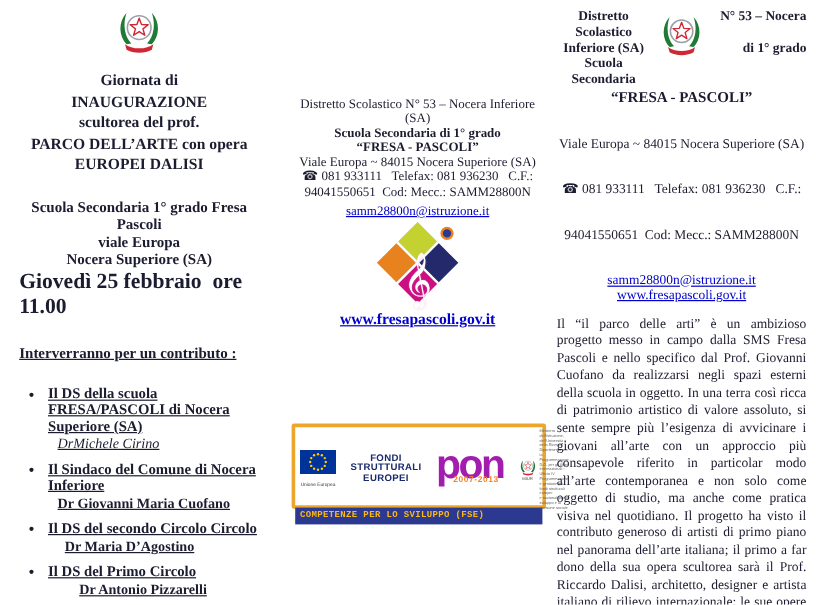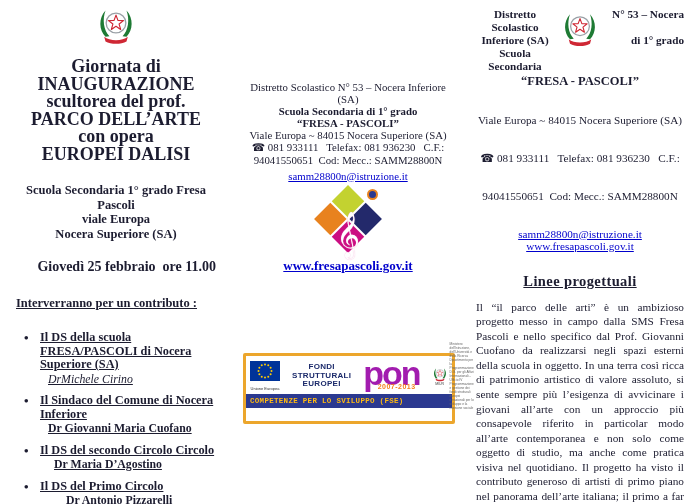--- a/index.html
+++ b/index.html
@@ -5,28 +5,28 @@
   * { margin:0; padding:0; box-sizing:border-box; }
   html,body { background:#fff; }
   .page {
     position:relative; width:696px; height:504px; margin:0 auto;
     background:#ffffff; overflow:hidden; color:#1c1c30;
     font-family:"Liberation Serif","DejaVu Serif",serif;
   }
   .col { position:absolute; top:0; height:504px; }
   .col-left  { left:0;   width:232px; padding:0 16px; }
   .col-mid   { left:232px; width:232px; padding:12px 10px; }
-  .col-right { left:464px; width:232px; padding:0 12px; }
+  .col-right { left:452px; width:232px; padding:0 12px; }
   .prewrap { white-space:pre-wrap;text-align:center; }
 
   
   .emblem-top { margin:4px auto 0; width:42px; height:42px; display:block; }
-  .event-title { margin-top:12px; font-weight:bold; font-size:18px; line-height:17.5px; text-align:center; }
+  .event-title { margin-top:12px; font-weight:bold; font-size:13px; line-height:17.5px; text-align:center; }
   .venue { margin-top:20px; font-weight:bold; font-size:12.5px; line-height:14.5px; text-align:center; }
-  .date-line { margin-top:18px; font-weight:bold; font-size:14px; text-align:right; white-space:pre-wrap; }
+  .date-line { margin-top:0; font-weight:bold; font-size:18px; text-align:left; white-space:pre-wrap; }
   .intro { margin-top:21px; font-weight:bold; font-size:12.5px; text-decoration:underline; }
   .speakers { margin-top:20px; list-style:none;text-decoration:underline; }
   .speakers li { position:relative; padding-left:24px; margin-bottom:8px; font-weight:bold; font-size:12.3px; line-height:13.5px; }
   .speakers li::before { content:"•"; position:absolute; left:8px; top:0; font-size:13px; }
   .speaker-name { display:block; padding-left:8px; font-size:11.8px; margin-top:1px; }
   .speaker-name.italic { font-style:italic; font-weight:normal; }
   .speaker-name.indent2 { padding-left:14px; }
   .speaker-name.indent3 { padding-left:26px; }
 
   
@@ -46,21 +46,21 @@
       font-family:"DejaVu Sans",sans-serif; font-size:40px; line-height:1; color:#ffffff;
       text-shadow:0 0 1px #f3a7d4; pointer-events:none; }
   .school-logo .badge { position:absolute; top:1px; right:1px; width:11px; height:11px; border-radius:50%;
       background:#2b3990; border:2px solid #e8821e; }
   .mid-web { display:inline-block; margin-top:8px; font-size:13px; font-weight:bold; }
 
   
   .pon-banner { position:absolute; left:11px; top:353px; width:212px; height:71px;
       border:3px solid #eca62c; background:#fff; border-radius:2px;
       font-family:"Liberation Sans","DejaVu Sans",sans-serif; text-align:left; }
-  .pon-row { display:flex; align-items:center; height:38px; padding:2px 3px 0 4px; gap:12px; }
+  .pon-row { display:flex; align-items:center; height:67px; padding:2px 3px 0 4px; gap:12px; }
   .eu-block { width:34px; text-align:center; }
   .eu-caption { font-size:4px; color:#333; display:block; margin-top:1px; }
   .fondi { flex:0 0 58px; font-size:8px; line-height:8.5px; font-weight:bold; color:#1b2a6b;
       white-space:pre-line; text-align:center; letter-spacing:.3px; }
   .ponlogo { flex:0 0 56px; text-align:center; }
   .ponword { font-size:34px; line-height:20px; font-weight:bold; color:#a21caf; letter-spacing:-2px; }
   .ponyears { font-size:7px; font-weight:bold; color:#f58220; letter-spacing:.5px; display:block; text-align:right; padding-right:4px; }
   .miur-block { flex:1; display:flex; align-items:center; gap:2px; }
   .miur-emblem { text-align:center; }
   .miur-emblem svg { width:16px; height:16px; display:block; margin:0 auto; }
@@ -237,19 +237,18 @@
       <div>Viale Europa ~ 84015 Nocera Superiore (SA)</div>
       <div class="prewrap">☎ 081 933111   Telefax: 081 936230   C.F.:</div>
       <div class="prewrap">94041550651  Cod: Mecc.: SAMM28800N</div>
     </div>
 
     <div class="r-links">
       <div><a class="doclink">samm28800n@istruzione.it</a></div>
       <div><a class="doclink">www.fresapascoli.gov.it</a></div>
     </div>
 
-    <div class="r-heading">Linee progettuali</div>
 
     <p class="r-para">Il  “il parco delle arti” è un ambizioso progetto messo in campo dalla SMS Fresa Pascoli e nello specifico dal Prof. Giovanni Cuofano da realizzarsi negli spazi esterni della scuola in oggetto. In una terra così ricca di patrimonio artistico di valore assoluto, si sente sempre più l’esigenza di avvicinare i giovani all’arte con un approccio più consapevole riferito in particolar modo all’arte contemporanea e non solo come oggetto di studio, ma anche come pratica visiva nel quotidiano. Il progetto ha visto il contributo generoso di artisti di primo piano nel panorama dell’arte italiana; il primo a far dono della sua opera scultorea sarà il Prof. Riccardo Dalisi, architetto, designer e artista italiano di rilievo internazionale; le sue opere sono presenti nei più prestigiosi musei del mondo. Saranno presenti inoltre opere di altrettanti artisti di valore che non menzioniamo adesso e che hanno donato le proprie creazioni che citeremo nei prossimi appuntamenti.</p>
 
   </div>
 
 </div>
 
 </body></html>

